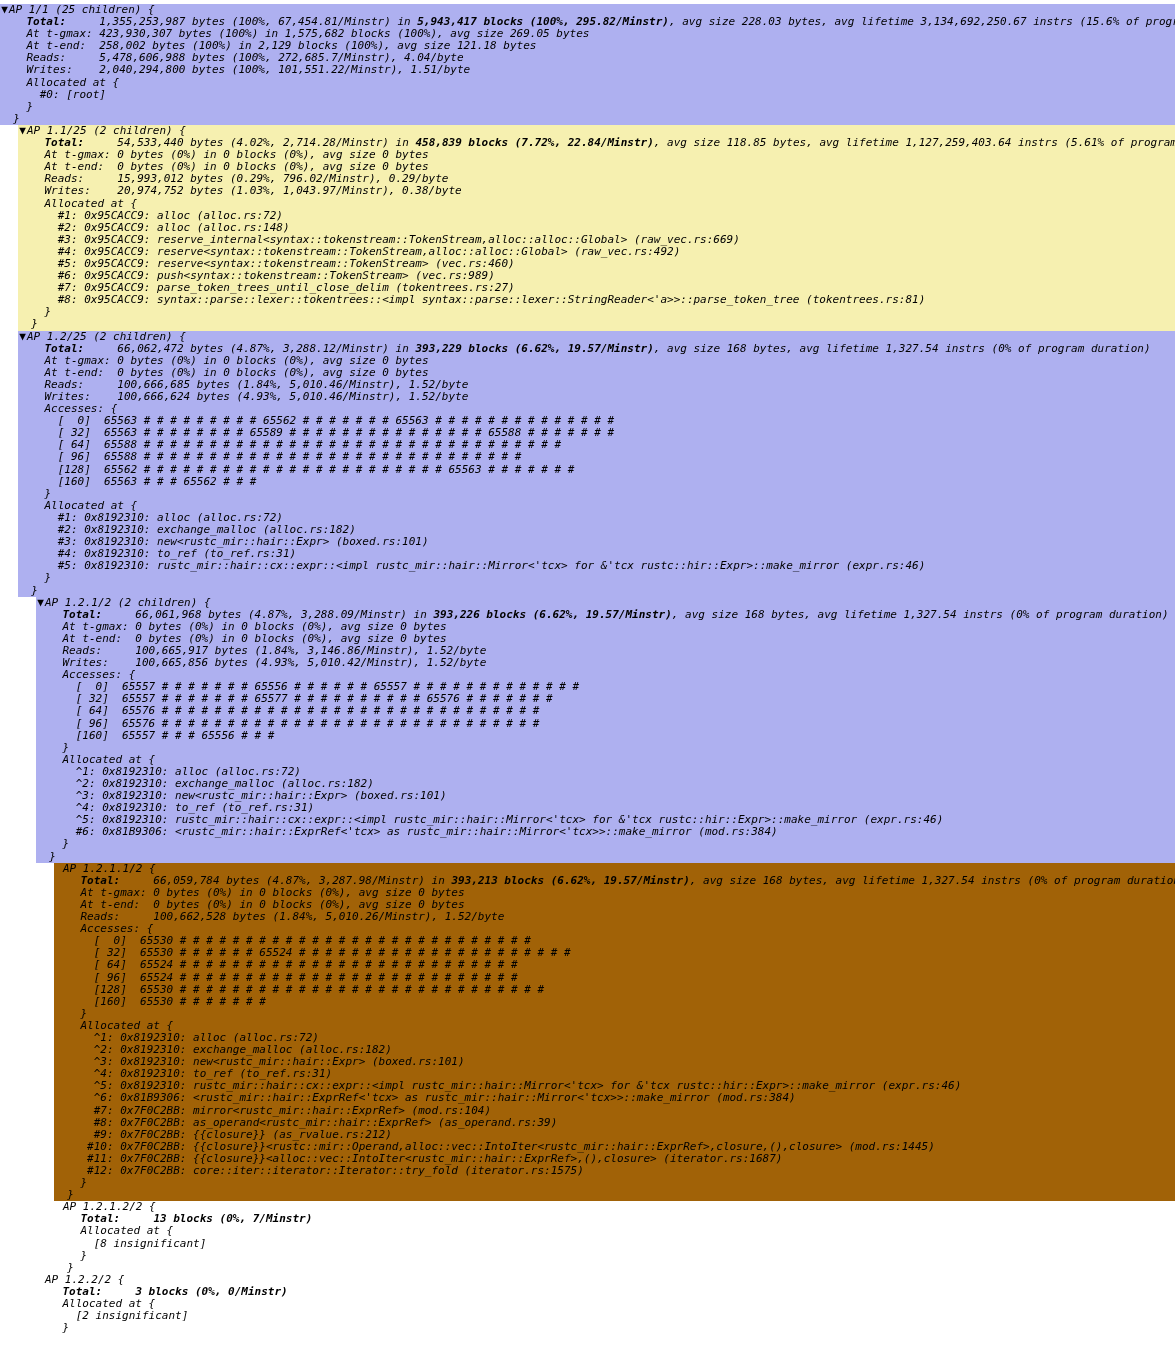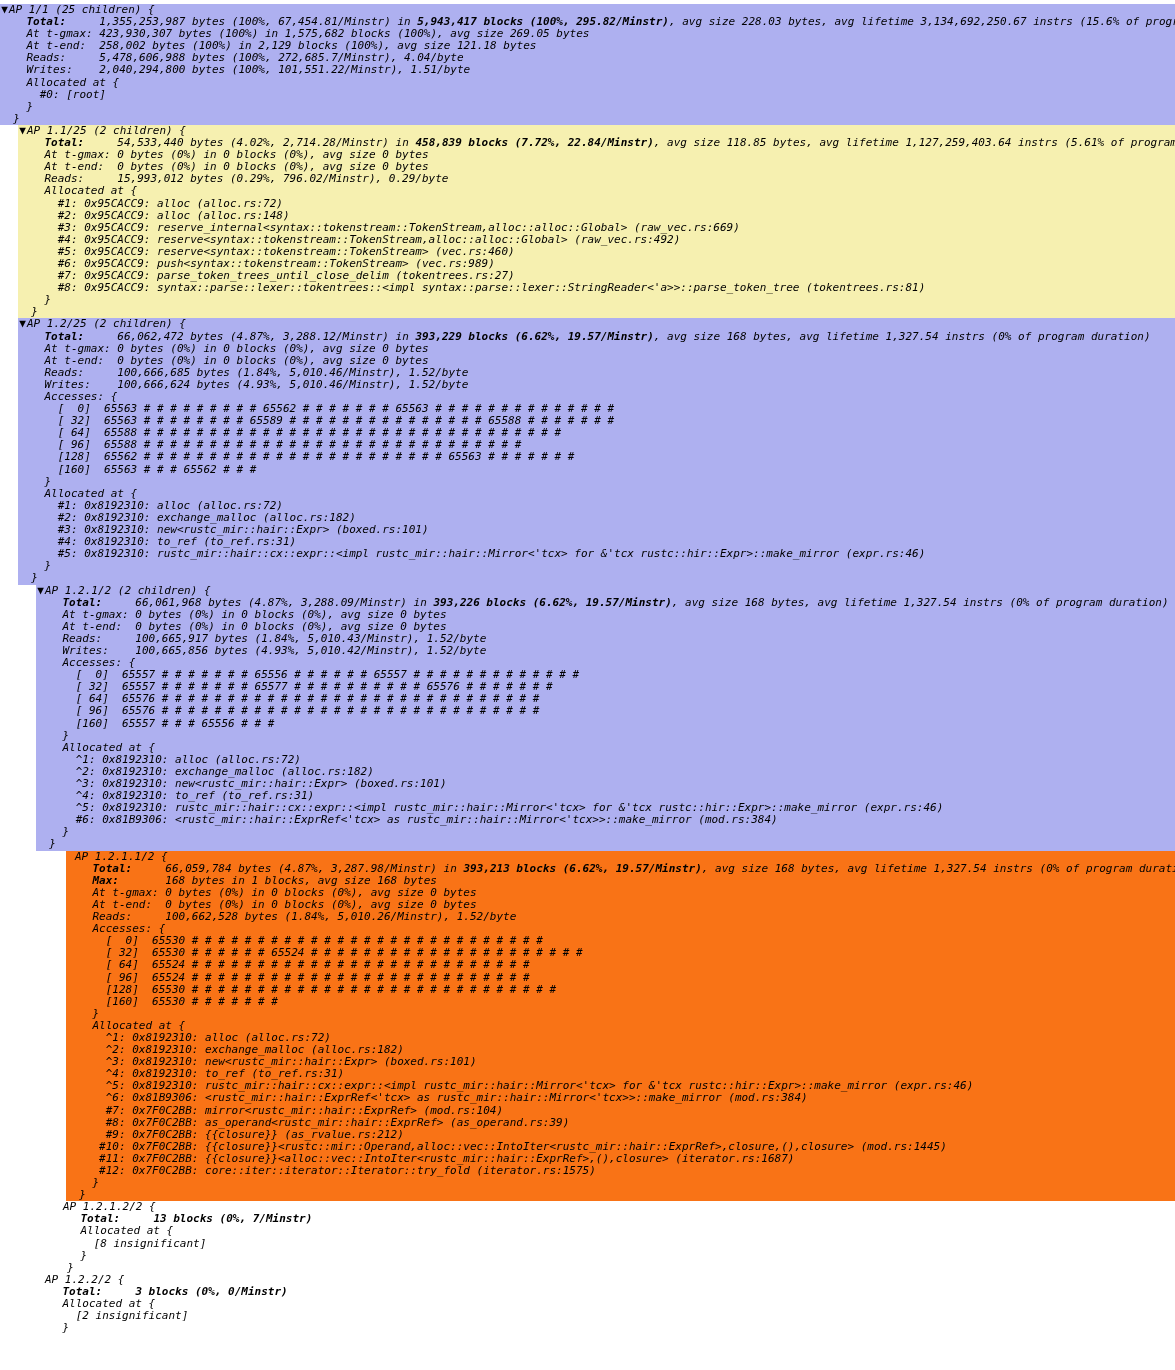--- a/index.html
+++ b/index.html
@@ -23,21 +23,21 @@
     position: relative;
   }
   .row {
     white-space: pre;
     font-family: "DejaVu Sans Mono", "Liberation Mono", monospace;
     font-size: 11px;
     line-height: 12.1px;
   }
   .hl-blue { background: #aeb0f0; }
   .hl-yellow { background: #f6f0b0; }
-  .hl-green { background: #f97316; margin-left: 12px; }
+  .hl-green { background: #a16207; }
   .tri {
     display: inline-block;
     width: 9px;
     text-align: center;
     cursor: pointer;
   }
 </style>
 </head>
 <body>
 
@@ -54,20 +54,21 @@
         <div class="row hl-blue"><span>      #0: [root]</span></div>
         <div class="row hl-blue"><span>    }</span></div>
         <div class="row hl-blue">  }</div>
       </div>
       <div class="node" style="margin-left: 18px;">
         <div class="row hl-yellow"><span class="tri">▼</span><span>AP 1.1/25 (2 children) {</span></div>
         <div class="row hl-yellow"><span>    <b>Total:</b>     54,533,440 bytes (4.02%, 2,714.28/Minstr) in <b>458,839 blocks (7.72%, 22.84/Minstr)</b>, avg size 118.85 bytes, avg lifetime 1,127,259,403.64 instrs (5.61% of program duration)</span></div>
         <div class="row hl-yellow"><span>    At t-gmax: 0 bytes (0%) in 0 blocks (0%), avg size 0 bytes</span></div>
         <div class="row hl-yellow"><span>    At t-end:  0 bytes (0%) in 0 blocks (0%), avg size 0 bytes</span></div>
         <div class="row hl-yellow"><span>    Reads:     15,993,012 bytes (0.29%, 796.02/Minstr), 0.29/byte</span></div>
+        <div class="row hl-yellow"><span>    Writes:    20,974,752 bytes (1.03%, 1,043.97/Minstr), 0.38/byte</span></div>
         <div class="row hl-yellow"><span>    Allocated at {</span></div>
         <div class="row hl-yellow"><span>      #1: 0x95CACC9: alloc (alloc.rs:72)</span></div>
         <div class="row hl-yellow"><span>      #2: 0x95CACC9: alloc (alloc.rs:148)</span></div>
         <div class="row hl-yellow"><span>      #3: 0x95CACC9: reserve_internal&lt;syntax::tokenstream::TokenStream,alloc::alloc::Global&gt; (raw_vec.rs:669)</span></div>
         <div class="row hl-yellow"><span>      #4: 0x95CACC9: reserve&lt;syntax::tokenstream::TokenStream,alloc::alloc::Global&gt; (raw_vec.rs:492)</span></div>
         <div class="row hl-yellow"><span>      #5: 0x95CACC9: reserve&lt;syntax::tokenstream::TokenStream&gt; (vec.rs:460)</span></div>
         <div class="row hl-yellow"><span>      #6: 0x95CACC9: push&lt;syntax::tokenstream::TokenStream&gt; (vec.rs:989)</span></div>
         <div class="row hl-yellow"><span>      #7: 0x95CACC9: parse_token_trees_until_close_delim (tokentrees.rs:27)</span></div>
         <div class="row hl-yellow"><span>      #8: 0x95CACC9: syntax::parse::lexer::tokentrees::&lt;impl syntax::parse::lexer::StringReader&lt;'a&gt;&gt;::parse_token_tree (tokentrees.rs:81)</span></div>
         <div class="row hl-yellow"><span>    }</span></div>
@@ -95,21 +96,21 @@
         <div class="row hl-blue"><span>      #4: 0x8192310: to_ref (to_ref.rs:31)</span></div>
         <div class="row hl-blue"><span>      #5: 0x8192310: rustc_mir::hair::cx::expr::&lt;impl rustc_mir::hair::Mirror&lt;'tcx&gt; for &amp;'tcx rustc::hir::Expr&gt;::make_mirror (expr.rs:46)</span></div>
         <div class="row hl-blue"><span>    }</span></div>
         <div class="row hl-blue">  }</div>
       </div>
       <div class="node" style="margin-left: 36px;">
         <div class="row hl-blue"><span class="tri">▼</span><span>AP 1.2.1/2 (2 children) {</span></div>
         <div class="row hl-blue"><span>    <b>Total:</b>     66,061,968 bytes (4.87%, 3,288.09/Minstr) in <b>393,226 blocks (6.62%, 19.57/Minstr)</b>, avg size 168 bytes, avg lifetime 1,327.54 instrs (0% of program duration)</span></div>
         <div class="row hl-blue"><span>    At t-gmax: 0 bytes (0%) in 0 blocks (0%), avg size 0 bytes</span></div>
         <div class="row hl-blue"><span>    At t-end:  0 bytes (0%) in 0 blocks (0%), avg size 0 bytes</span></div>
-        <div class="row hl-blue"><span>    Reads:     100,665,917 bytes (1.84%, 5,010.43/Minstr), 1.52/byte</span></div>
+        <div class="row hl-blue"><span>    Reads:     100,665,917 bytes (1.84%, 3,146.86/Minstr), 1.52/byte</span></div>
         <div class="row hl-blue"><span>    Writes:    100,665,856 bytes (4.93%, 5,010.42/Minstr), 1.52/byte</span></div>
         <div class="row hl-blue"><span>    Accesses: {</span></div>
         <div class="row hl-blue"><span>      [  0]  65557 # # # # # # # 65556 # # # # # # 65557 # # # # # # # # # # # # #</span></div>
         <div class="row hl-blue"><span>      [ 32]  65557 # # # # # # # 65577 # # # # # # # # # # 65576 # # # # # # #</span></div>
         <div class="row hl-blue"><span>      [ 64]  65576 # # # # # # # # # # # # # # # # # # # # # # # # # # # # #</span></div>
         <div class="row hl-blue"><span>      [ 96]  65576 # # # # # # # # # # # # # # # # # # # # # # # # # # # # #</span></div>
         <div class="row hl-blue"><span>      [160]  65557 # # # 65556 # # #</span></div>
         <div class="row hl-blue"><span>    }</span></div>
         <div class="row hl-blue"><span>    Allocated at {</span></div>
         <div class="row hl-blue"><span>      ^1: 0x8192310: alloc (alloc.rs:72)</span></div>
@@ -117,21 +118,20 @@
         <div class="row hl-blue"><span>      ^3: 0x8192310: new&lt;rustc_mir::hair::Expr&gt; (boxed.rs:101)</span></div>
         <div class="row hl-blue"><span>      ^4: 0x8192310: to_ref (to_ref.rs:31)</span></div>
         <div class="row hl-blue"><span>      ^5: 0x8192310: rustc_mir::hair::cx::expr::&lt;impl rustc_mir::hair::Mirror&lt;'tcx&gt; for &amp;'tcx rustc::hir::Expr&gt;::make_mirror (expr.rs:46)</span></div>
         <div class="row hl-blue"><span>      #6: 0x81B9306: &lt;rustc_mir::hair::ExprRef&lt;'tcx&gt; as rustc_mir::hair::Mirror&lt;'tcx&gt;&gt;::make_mirror (mod.rs:384)</span></div>
         <div class="row hl-blue"><span>    }</span></div>
         <div class="row hl-blue">  }</div>
       </div>
       <div class="node" style="margin-left: 54px;">
         <div class="row hl-green"><span class="tri"> </span><span>AP 1.2.1.1/2 {</span></div>
         <div class="row hl-green"><span>    <b>Total:</b>     66,059,784 bytes (4.87%, 3,287.98/Minstr) in <b>393,213 blocks (6.62%, 19.57/Minstr)</b>, avg size 168 bytes, avg lifetime 1,327.54 instrs (0% of program duration)</span></div>
-        <div class="row hl-green"><span>    <b>Max:</b>       168 bytes in 1 blocks, avg size 168 bytes</span></div>
         <div class="row hl-green"><span>    At t-gmax: 0 bytes (0%) in 0 blocks (0%), avg size 0 bytes</span></div>
         <div class="row hl-green"><span>    At t-end:  0 bytes (0%) in 0 blocks (0%), avg size 0 bytes</span></div>
         <div class="row hl-green"><span>    Reads:     100,662,528 bytes (1.84%, 5,010.26/Minstr), 1.52/byte</span></div>
         <div class="row hl-green"><span>    Accesses: {</span></div>
         <div class="row hl-green"><span>      [  0]  65530 # # # # # # # # # # # # # # # # # # # # # # # # # # #</span></div>
         <div class="row hl-green"><span>      [ 32]  65530 # # # # # # 65524 # # # # # # # # # # # # # # # # # # # # #</span></div>
         <div class="row hl-green"><span>      [ 64]  65524 # # # # # # # # # # # # # # # # # # # # # # # # # #</span></div>
         <div class="row hl-green"><span>      [ 96]  65524 # # # # # # # # # # # # # # # # # # # # # # # # # #</span></div>
         <div class="row hl-green"><span>      [128]  65530 # # # # # # # # # # # # # # # # # # # # # # # # # # # #</span></div>
         <div class="row hl-green"><span>      [160]  65530 # # # # # # #</span></div>

